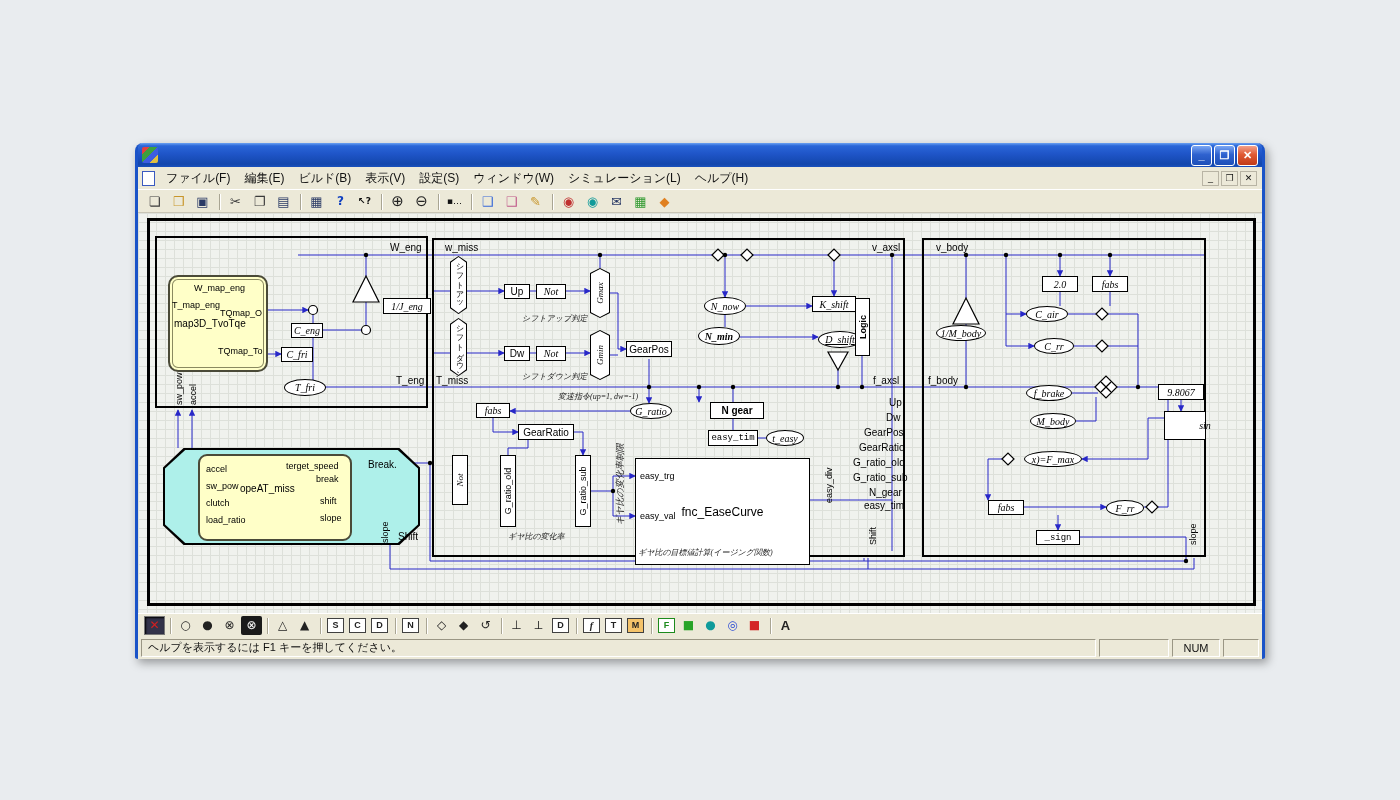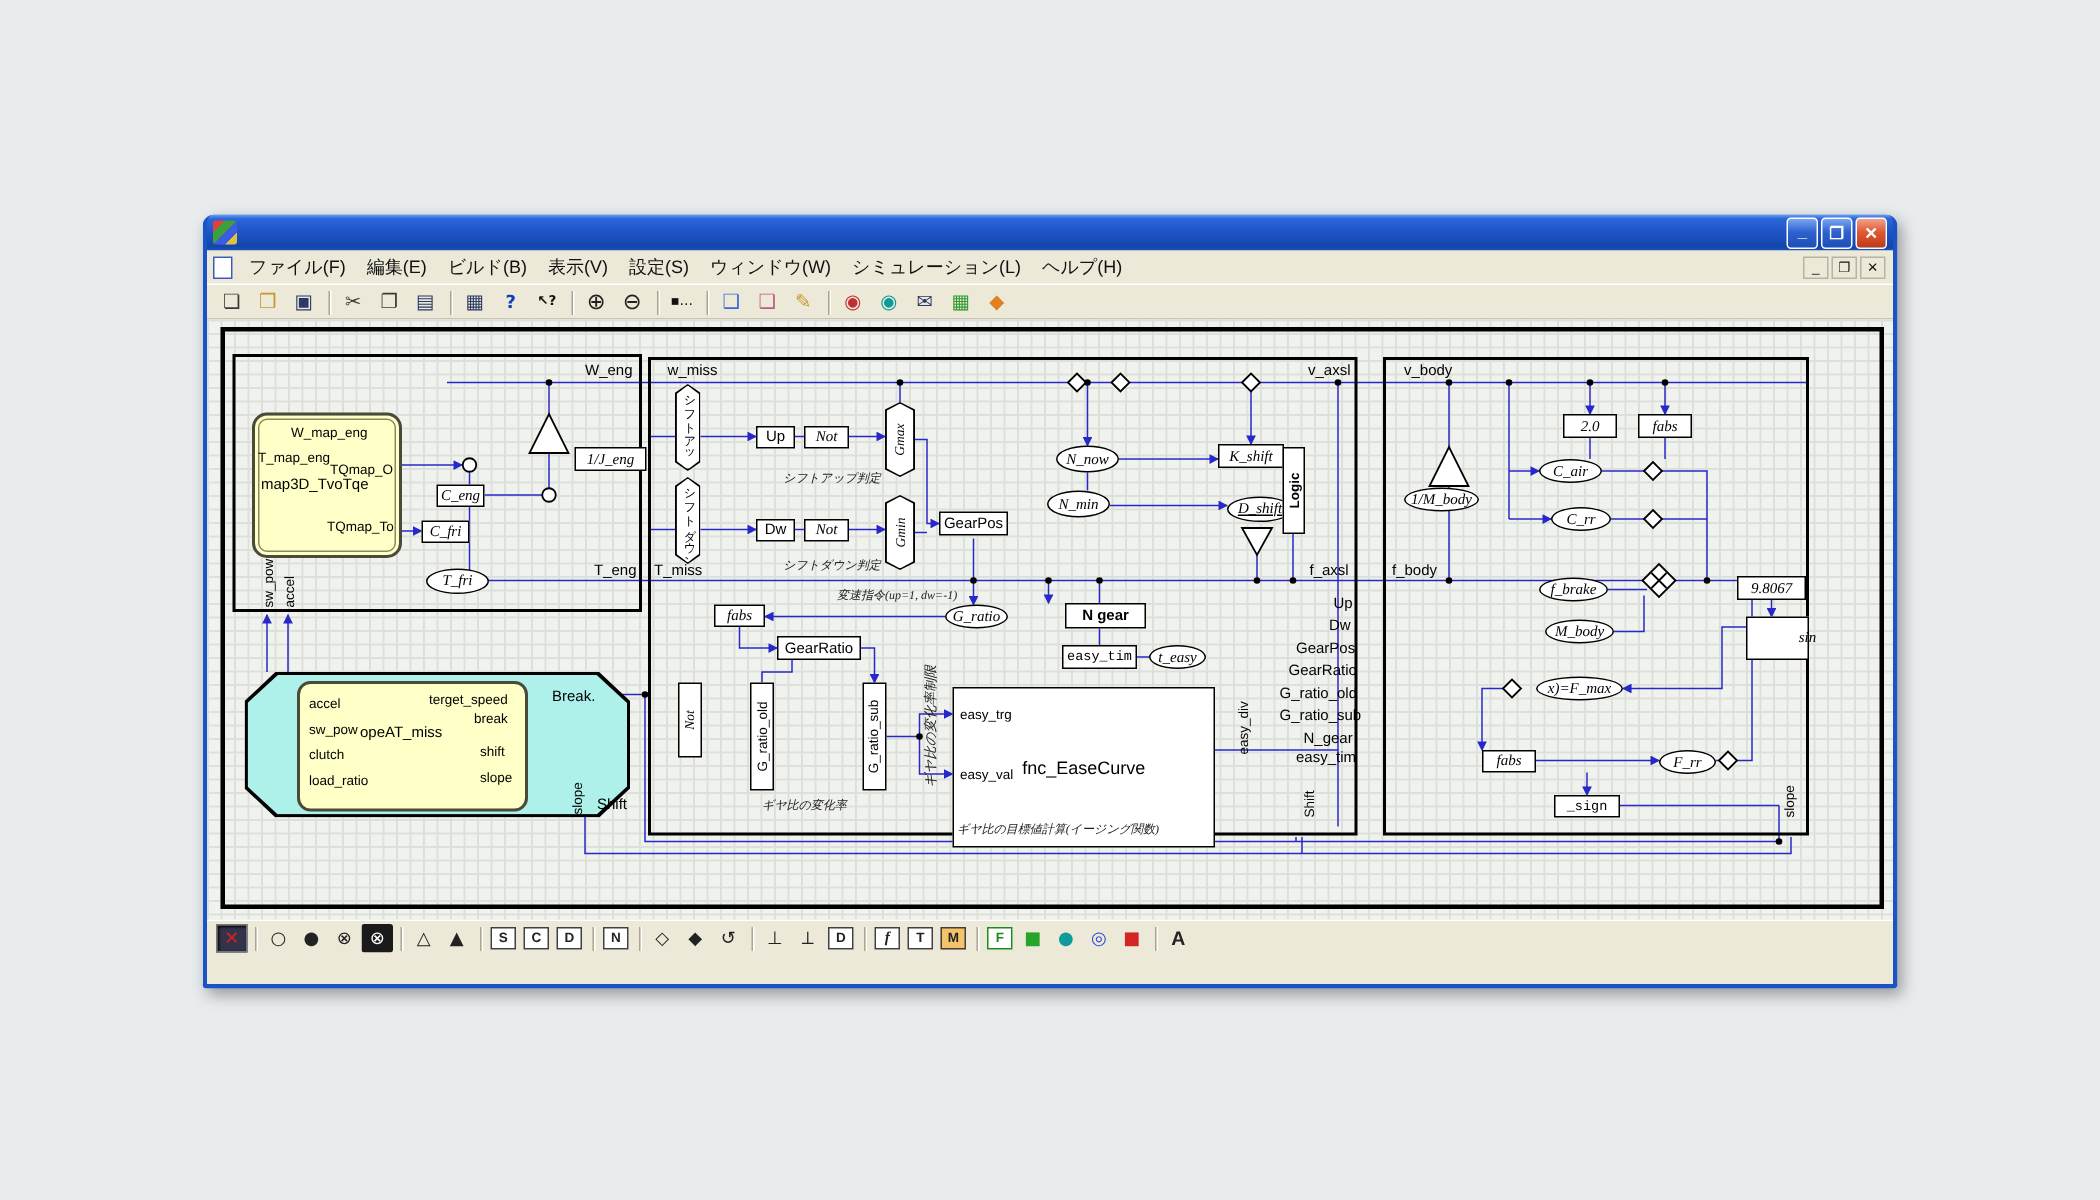--- a/index.html
+++ b/index.html
@@ -301,21 +301,21 @@
           </div><div class="blk box" style="position: absolute; left: 366px; top: 133px; width: 26px; height: 15px;">
             <span class="blb">Dw</span>
           </div><div class="blk box m" style="position: absolute; left: 398px; top: 133px; width: 30px; height: 15px;">
             <span class="blb">Not</span>
           </div><div class="blk hexv m rl" style="position: absolute; left: 452px; top: 117px; width: 20px; height: 50px;">
             <span class="blb">Gmin</span>
           </div><div class="blk box" style="position: absolute; left: 488px; top: 128px; width: 46px; height: 16px;">
             <span class="blb">GearPos</span>
           </div><div class="blk oval m" style="position: absolute; left: 566px; top: 84px; width: 42px; height: 18px;">
             <span class="blb">N_now</span>
-          </div><div class="blk oval m" style="position: absolute; left: 560px; top: 114px; width: 42px; height: 18px;">
+          </div><div class="blk oval m" style="position: absolute; left: 560px; top: 114px; width: 42px; height: 18px; font-weight: bold;">
             <span class="blb">N_min</span>
           </div><div class="blk box m" style="position: absolute; left: 674px; top: 83px; width: 44px; height: 16px;">
             <span class="blb">K_shift</span>
           </div><div class="blk oval m" style="position: absolute; left: 680px; top: 118px; width: 44px; height: 17px; text-decoration: underline;">
             <span class="blb">D_shift</span>
           </div><div class="blk vbox rl b" style="position: absolute; left: 717px; top: 85px; width: 15px; height: 58px;">
             <span class="blb">Logic</span>
           </div><div class="blk oval m" style="position: absolute; left: 492px; top: 190px; width: 42px; height: 16px;">
             <span class="blb">G_ratio</span>
           </div><div class="blk box b" style="position: absolute; left: 572px; top: 189px; width: 54px; height: 17px;">
@@ -407,14 +407,20 @@
       <span class="ptool sep"></span>
       <span class="ptool boxed green">F</span>
       <span class="ptool cg">■</span>
       <span class="ptool ct">●</span>
       <span class="ptool cb">◎</span>
       <span class="ptool cr">■</span>
       <span class="ptool sep"></span>
       <span class="ptool bold">A</span>
     </div>
 
+  <div class="statusbar">
+    <div class="spanel msg">ヘルプを表示するには F1 キーを押してください。</div>
+    <div class="spanel sml"></div>
+    <div class="spanel num">NUM</div>
+    <div class="spanel tiny"></div>
+  </div>
 
 </div>
 
 </body></html>

